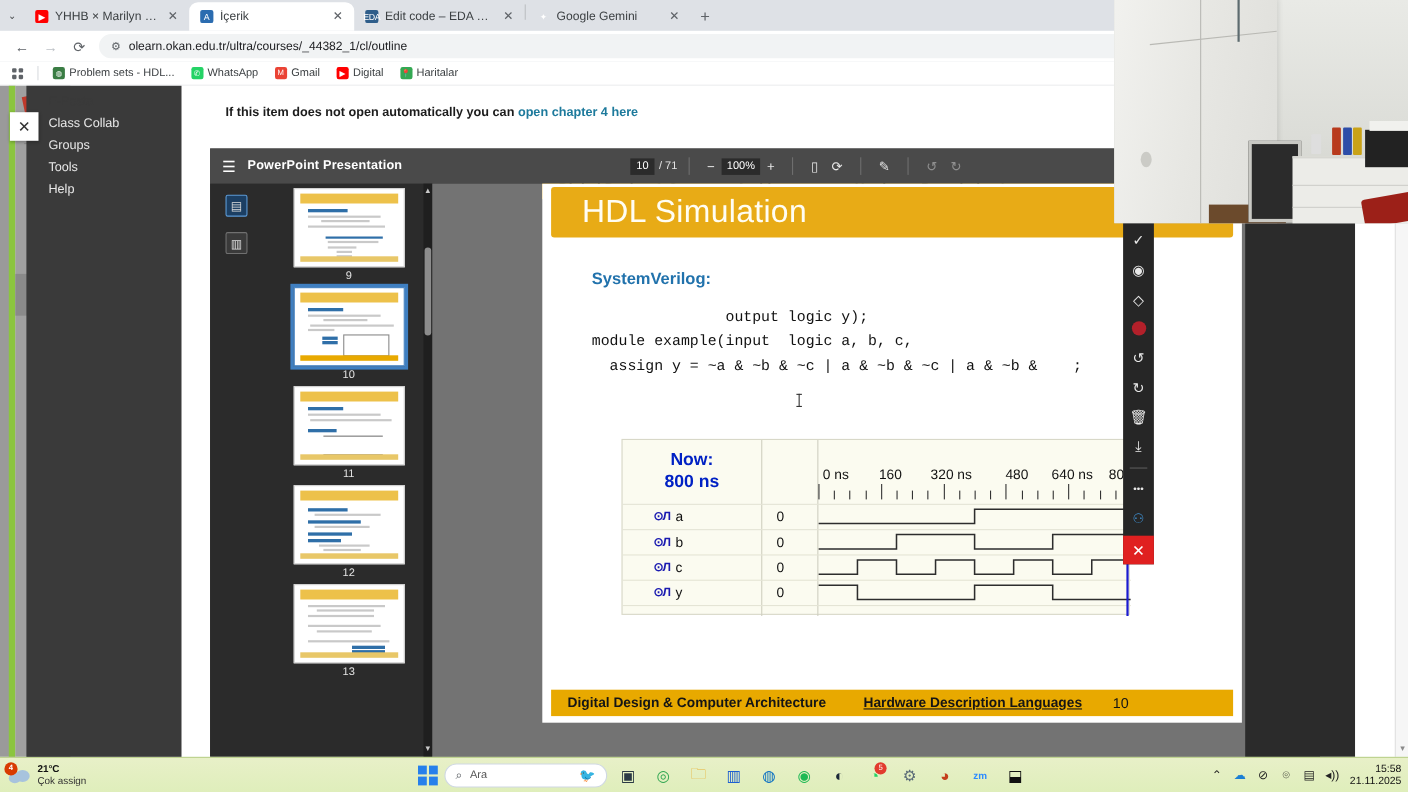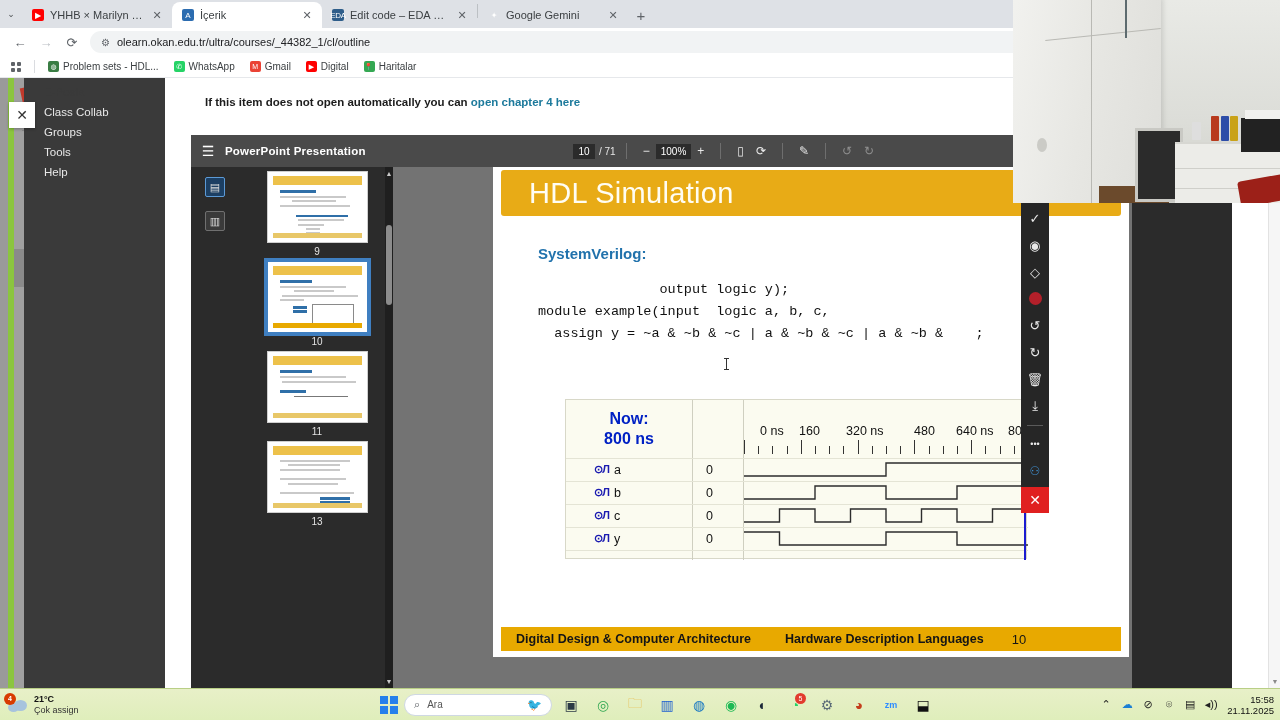--- a/index.html
+++ b/index.html
@@ -137,21 +137,21 @@
   .tick.min { height:8px; }
   .sig-name { position:absolute; font-size:12.5px; color:#111; }
   .sig-ico { position:absolute; font-size:11px; color:#1a1ab0; font-weight:bold; letter-spacing:-1px; }
   .sig-val { position:absolute; font-size:12.5px; color:#111; }
   .cursor-line { position:absolute; top:0; width:2px; height:160px; background:#1b1bd0; }
   svg.wavesvg { position:absolute; left:178px; top:58px; width:284px; height:100px; }
   svg.wavesvg path { fill:none; stroke:#2d2d2d; stroke-width:1.4; }
 
   .slide-foot { position:absolute; left:8px; bottom:6px; width:620px; height:24px; background:#e8a900; display:flex; align-items:center; }
   .slide-foot .f1 { margin-left:15px; font-size:12.5px; font-weight:bold; color:#151515; }
-  .slide-foot .f2 { margin-left:34px; font-size:12.5px; font-weight:bold; color:#151515; }
+  .slide-foot .f2 { margin-left:34px; font-size:12.5px; font-weight:bold; color:#151515;text-decoration:underline; }
   .slide-foot .f3 { margin-left:28px; font-size:13px; color:#151515; }
 
   
   .anno {
     position:absolute; left:1021px; top:200px; width:28px; height:313px;
     background:#262626; z-index:30; display:flex; flex-direction:column; align-items:center; padding-top:5px;
   }
   .anno-btn { width:28px; height:27px; display:flex; align-items:center; justify-content:center; color:#e9e9e9; font-size:13px; }
   .anno-dot { width:13px; height:13px; border-radius:50%; background:#b3202a; }
   .anno-div { width:16px; height:1px; background:#5a5a5a; margin:5px 0; }
@@ -395,20 +395,35 @@
                 <div class="th-blue" style="left:12px; top:18px; width:32px;"></div>
                 <div class="th-line" style="left:12px; top:24px; width:66px;"></div>
                 <div class="th-line" style="left:14px; top:29px; width:74px;"></div>
                 <div class="th-blue" style="left:12px; top:38px; width:26px;"></div>
                 <div style="position:absolute;left:26px;top:44px;width:54px;height:18px;border-top:1px solid #777;border-bottom:1px solid #777;"></div>
                 <div class="th-foot"></div>
               </div>
               <div class="thumb-num">11</div>
             </div>
 
+            <div class="thumb-wrap">
+              <div class="thumb">
+                <div class="th-title"></div>
+                <div class="th-blue" style="left:12px; top:20px; width:36px;"></div>
+                <div class="th-line" style="left:18px; top:25px; width:60px;"></div>
+                <div class="th-blue" style="left:12px; top:31px; width:48px;"></div>
+                <div class="th-line" style="left:18px; top:36px; width:50px;"></div>
+                <div class="th-blue" style="left:12px; top:42px; width:40px;"></div>
+                <div class="th-blue" style="left:12px; top:48px; width:30px;"></div>
+                <div class="th-line" style="left:22px; top:53px; width:46px;"></div>
+                <div class="th-line" style="left:26px; top:57px; width:34px;"></div>
+                <div class="th-foot"></div>
+              </div>
+              <div class="thumb-num">12</div>
+            </div>
 
             <div class="thumb-wrap">
               <div class="thumb">
                 <div class="th-title"></div>
                 <div class="th-line" style="left:12px; top:18px; width:70px;"></div>
                 <div class="th-line" style="left:20px; top:22px; width:52px;"></div>
                 <div class="th-line" style="left:12px; top:27px; width:60px;"></div>
                 <div class="th-line" style="left:12px; top:36px; width:66px;"></div>
                 <div class="th-line" style="left:20px; top:41px; width:50px;"></div>
                 <div class="th-line" style="left:12px; top:50px; width:74px;"></div>
@@ -456,21 +471,21 @@
               <div class="wave-vline" style="left:126px;"></div>
               <div class="wave-vline" style="left:177px;"></div>
 
               <div class="wave-hline" style="top:58px;"></div>
               <div class="wave-hline" style="top:81px;"></div>
               <div class="wave-hline" style="top:104px;"></div>
               <div class="wave-hline" style="top:127px;"></div>
               <div class="wave-hline" style="top:150px;"></div>
 
               <div class="ruler">
-                <div class="ruler-lbl" style="left:16px;text-align:center;">0 ns</div>
+                <div class="ruler-lbl" style="left:4px;text-align:center;">0 ns</div>
                 <div class="ruler-lbl" style="left:55px;">160</div>
                 <div class="ruler-lbl" style="left:102px;">320 ns</div>
                 <div class="ruler-lbl" style="left:170px;">480</div>
                 <div class="ruler-lbl" style="left:212px;">640 ns</div>
                 <div class="ruler-lbl" style="left:264px;">800</div>
                 <div id="tickrow">
                     <div class="tick maj" style="left: 0px;"></div>
                     <div class="tick min" style="left: 14.2px;"></div>
                     <div class="tick min" style="left: 28.4px;"></div>
                     <div class="tick min" style="left: 42.6px;"></div>

